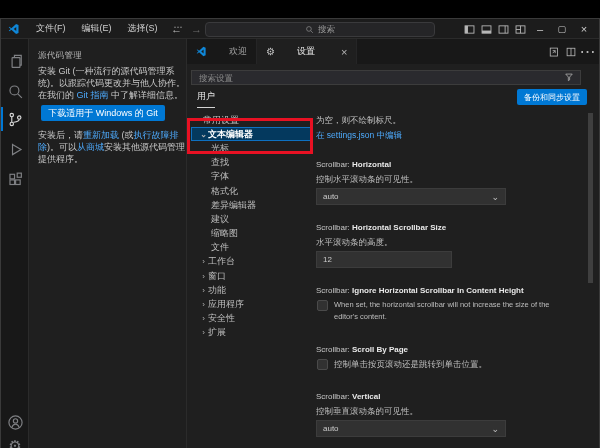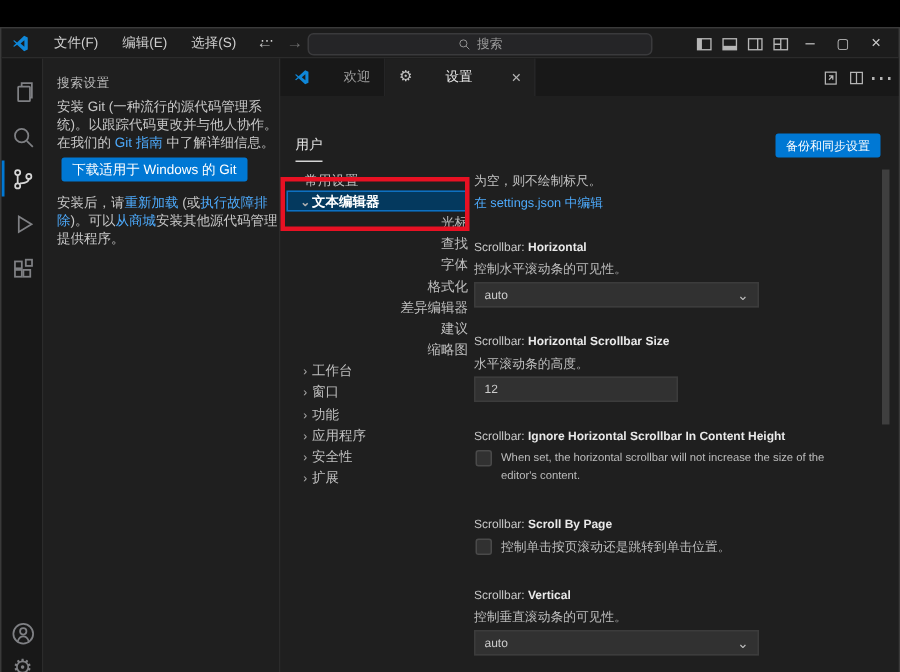--- a/index.html
+++ b/index.html
@@ -58,21 +58,21 @@
   .set-search .funnel{margin-right:5px;color:#b6b6b6;}
   .scope{position:absolute;left:10px;top:51px;font-size:9px;color:#e7e7e7;padding-bottom:4px;border-bottom:1px solid #d4d4d4;}
   .sync-btn{position:absolute;right:14px;top:50px;height:16px;padding:0 7px;background:#0078d4;border-radius:2px;
             color:#fff;font-size:8px;display:flex;align-items:center;white-space:nowrap;cursor:pointer;}
   
   .tree{position:absolute;left:4px;top:74px;width:121px;}
   .trow{height:14.2px;display:flex;align-items:center;font-size:9px;color:#bfbfbf;white-space:nowrap;position:relative;box-sizing:border-box;}
   .trow .tw{width:9px;font-size:8px;color:#b0b0b0;text-align:center;flex:none;}
   .trow.l0{padding-left:8px;}
   .trow.noarrow{padding-left:12px;}
-  .trow.l1{padding-left:20px;justify-content:flex-end;}
+  .trow.l1{padding-left:20px;}
   .trow.sel{background:#04395e;outline:1px solid #0e70c0;outline-offset:-1px;color:#ffffff;font-weight:bold;}
   
   .content{position:absolute;left:129px;top:74px;width:275px;height:339px;}
   .c-dim{font-size:8.5px;color:#c2c2c2;white-space:nowrap;}
   .c-link{font-size:8.5px;color:#4daafc;white-space:nowrap;cursor:pointer;}
   .sec{position:absolute;left:0;width:262px;}
   .sec .title{font-size:8px;color:#c8c8c8;white-space:nowrap;}
   .sec .title b{color:#e9e9e9;}
   .sec .desc{position:absolute;top:13px;left:0;font-size:8.5px;color:#bdbdbd;white-space:nowrap;line-height:12px;}
   .sec .desc.en{font-size:7.5px;left:18px;}
@@ -196,21 +196,21 @@
           <circle cx="8" cy="6.5" r="2"></circle>
           <path d="M4.6 12.6c.7-2 1.9-3 3.4-3s2.7 1 3.4 3"></path>
         </svg>
       </div>
       <div class="ab-item" style="top: 392px;">
         <span class="gear-glyph">⚙</span>
       </div>
     </div>
 
   <div class="sidebar">
-    <div class="sb-title">搜索设置</div>
+    <div class="sb-title">源代码管理</div>
     <div id="sbIntro">
         <div class="sb-par" style="top: 26px;"><span>安装 Git (一种流行的源代码管理系</span></div>
         <div class="sb-par" style="top: 38px;"><span>统)。以跟踪代码更改并与他人协作。</span></div>
         <div class="sb-par" style="top: 50px;"><span>在我们的 </span><a href="#">Git 指南</a><span> 中了解详细信息。</span></div>
       </div>
     <div class="sb-btn">下载适用于 Windows 的 Git</div>
     <div id="sbAfter">
         <div class="sb-par" style="top: 90px;"><span>安装后，请</span><a href="#">重新加载</a><span> (或</span><a href="#">执行故障排</a></div>
         <div class="sb-par" style="top: 102px;"><a href="#">除</a><span>)。可以</span><a href="#">从商城</a><span>安装其他源代码管理</span></div>
         <div class="sb-par" style="top: 114px;"><span>提供程序。</span></div>
@@ -243,20 +243,28 @@
         </div>
         <div class="ic">
           <svg width="12" height="12" viewBox="0 0 16 16" fill="none" stroke="currentColor" stroke-width="1.1">
             <rect x="2.8" y="3" width="10.4" height="10"></rect>
             <path d="M8 3v10"></path>
           </svg>
         </div>
         <div class="ic">⋯</div>
       </div>
 
+    <div class="set-search">
+      <input placeholder="搜索设置" style="">
+      <span class="funnel" id="funnelIcon">
+          <svg width="11" height="11" viewBox="0 0 16 16" fill="none" stroke="currentColor" stroke-width="1.1">
+            <path d="M2.5 3h9.5l-3.8 4.3v4.1l-1.9 1.2V7.3z"></path>
+          </svg>
+        </span>
+    </div>
 
     <div class="scope">用户</div>
     <div class="sync-btn">备份和同步设置</div>
 
     <div class="tree" id="tree">
         <div class="trow noarrow">
           <span>常用设置</span>
         </div>
         <div class="trow l0 sel">
           <span class="tw">⌄</span>
@@ -275,20 +283,23 @@
           <span>格式化</span>
         </div>
         <div class="trow l1">
           <span>差异编辑器</span>
         </div>
         <div class="trow l1">
           <span>建议</span>
         </div>
         <div class="trow l1">
           <span>缩略图</span>
+        </div>
+        <div class="trow l1">
+          <span>文件</span>
         </div>
         <div class="trow l0">
           <span class="tw">›</span>
           <span>工作台</span>
         </div>
         <div class="trow l0">
           <span class="tw">›</span>
           <span>窗口</span>
         </div>
         <div class="trow l0">

